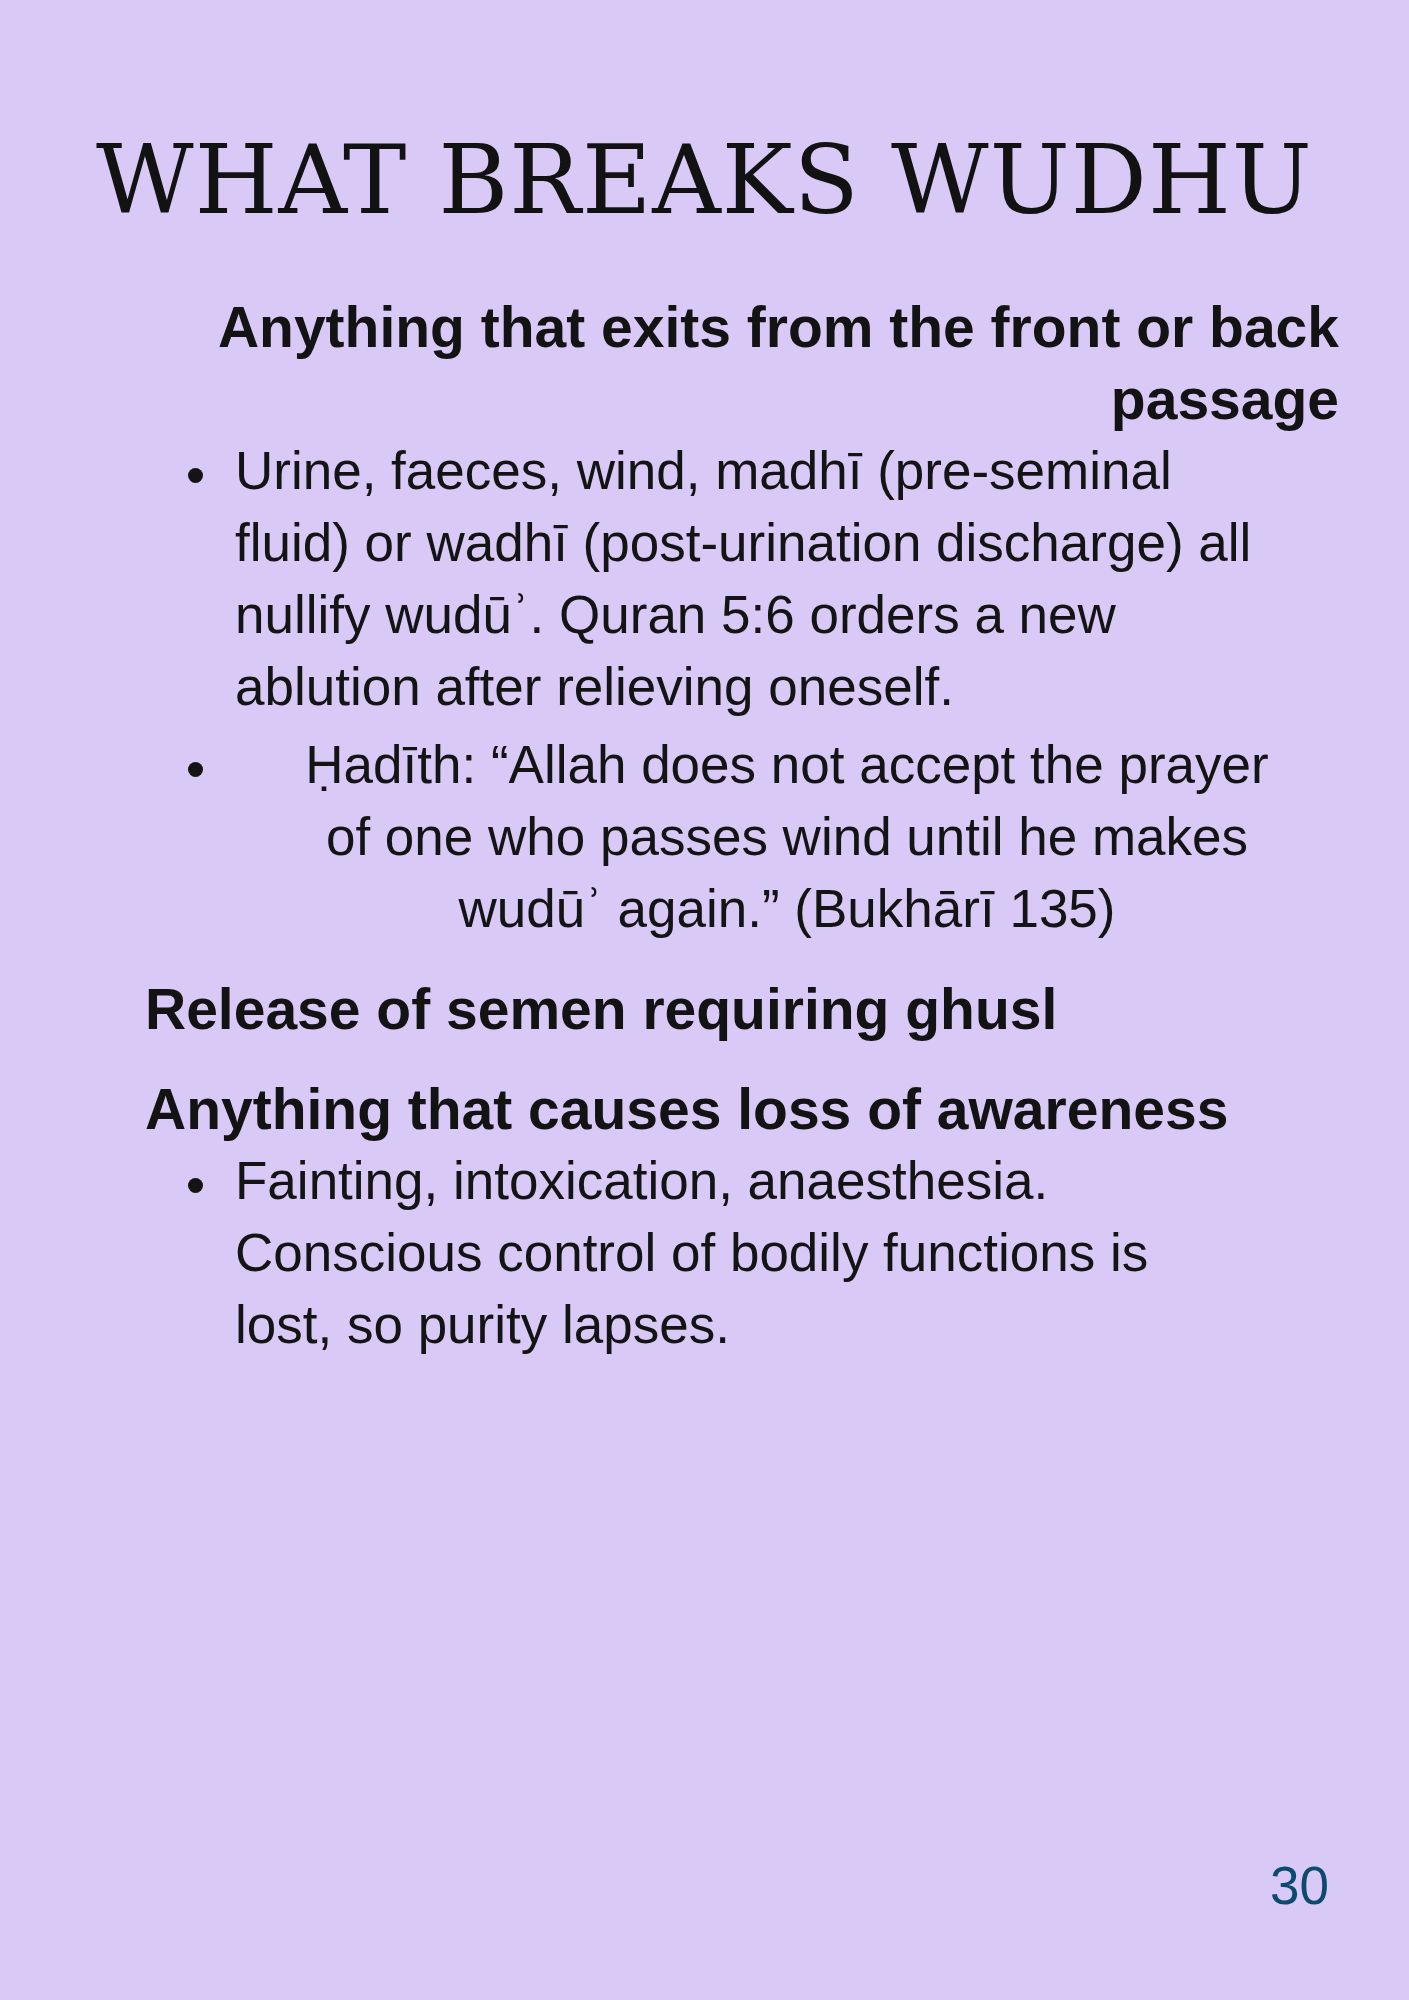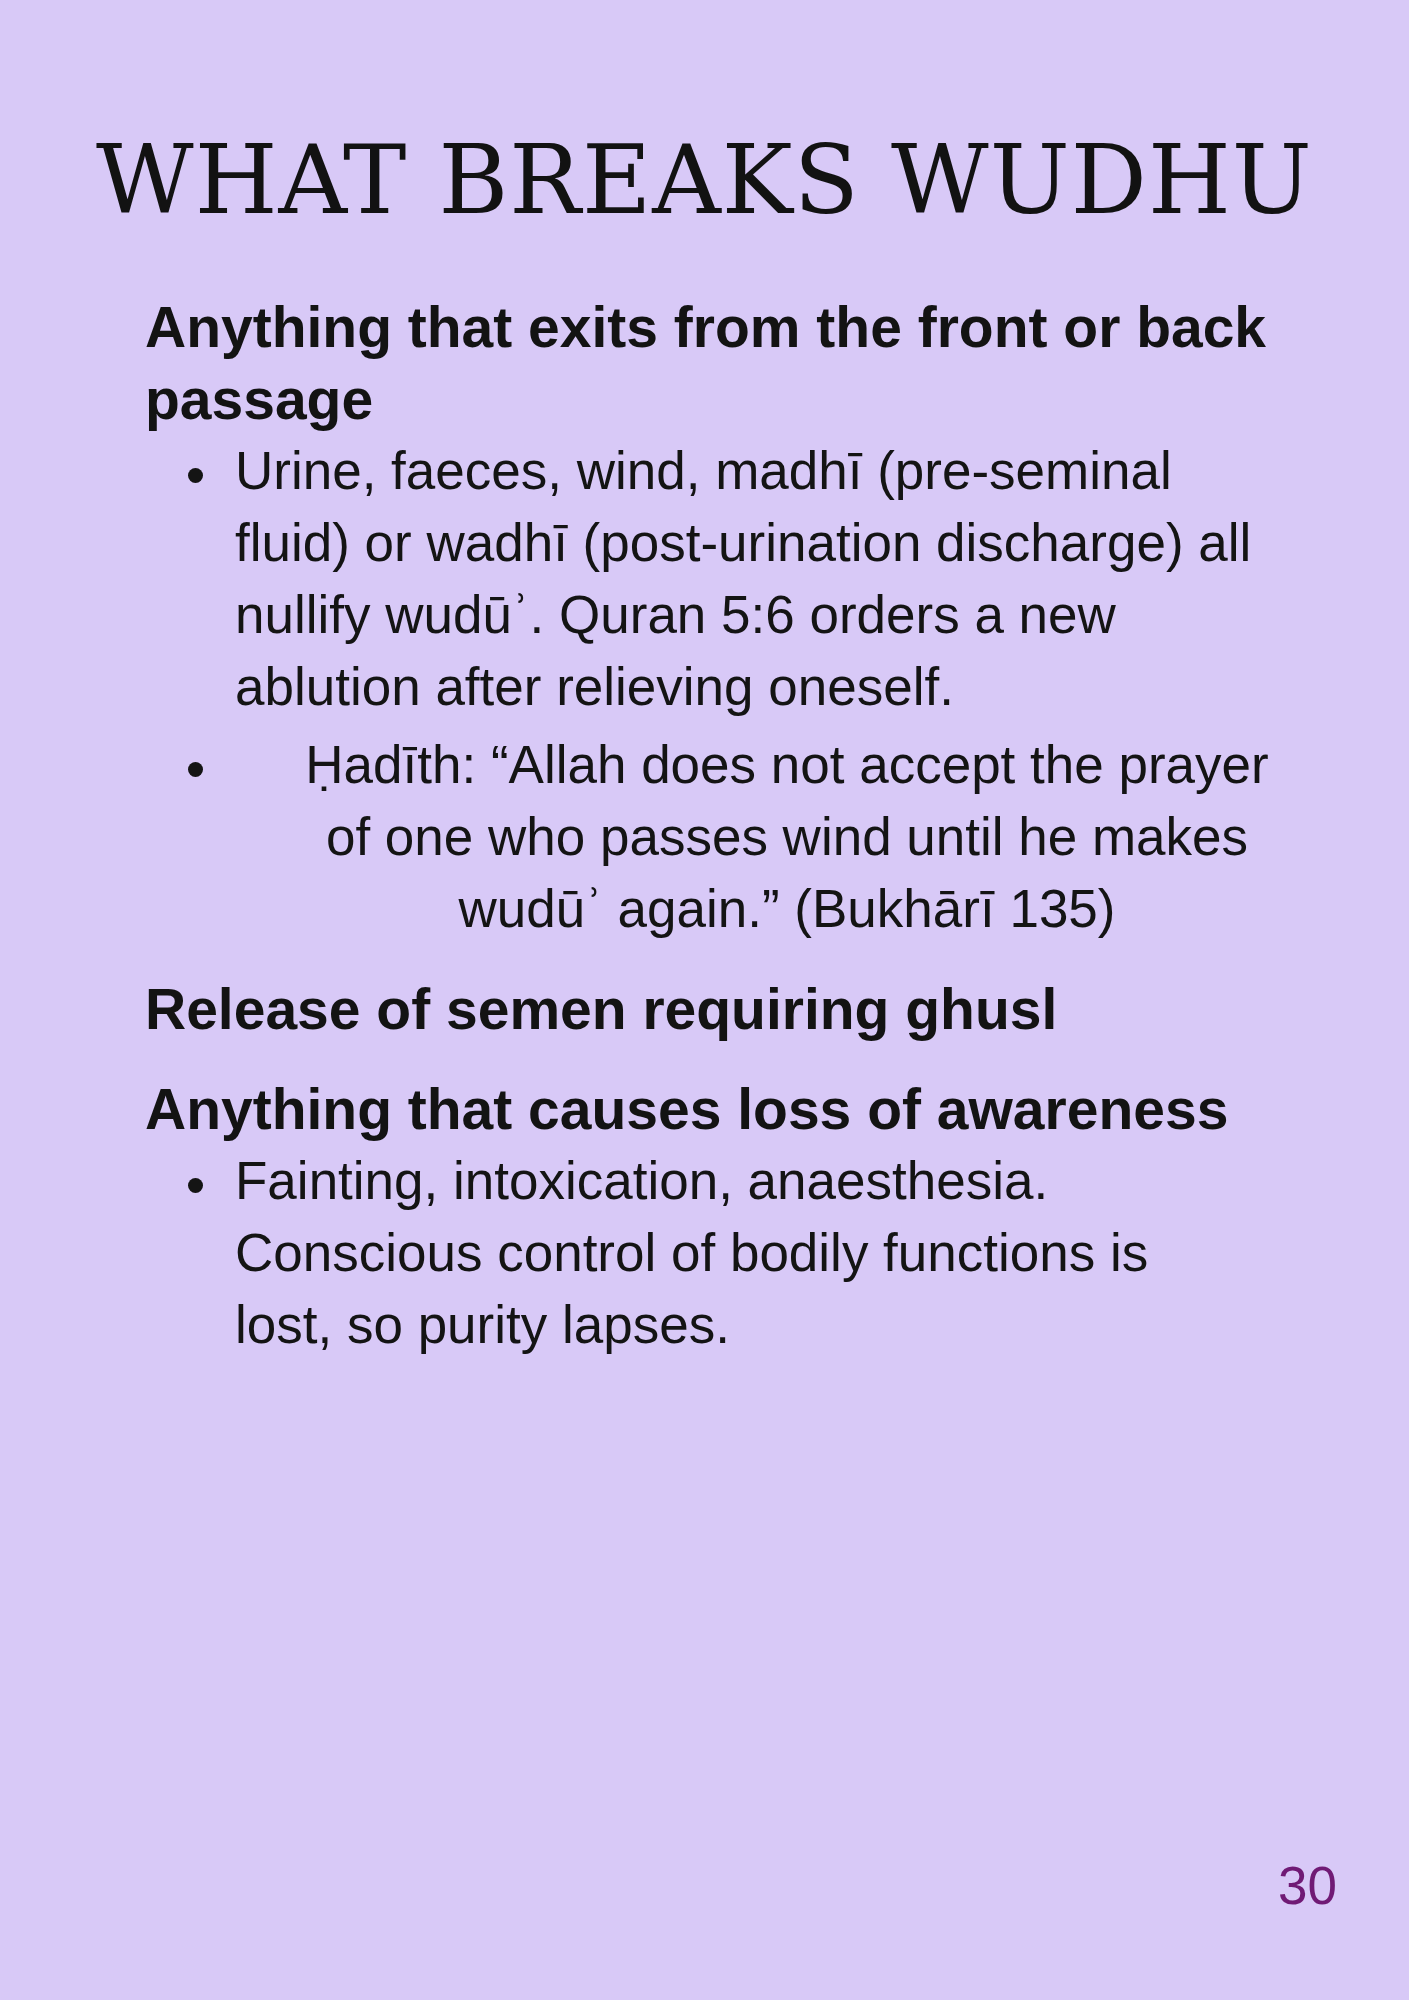--- a/index.html
+++ b/index.html
@@ -39,20 +39,21 @@
   .section-heading {
     margin: 28px 0 0 0;
     font-size: 57px;
     line-height: 72px;
     font-weight: 700;
     color: #131313;
     white-space: pre-line;
   }
   .section:first-of-type .section-heading {
     margin-top: 56px;
+    text-align: right;
   }
   ul.bullet-list {
     list-style: none;
     margin: 0;
     padding: 0 0 0 40px;
   }
   ul.bullet-list li {
     position: relative;
     padding-left: 50px;
     font-size: 53px;
@@ -67,24 +68,24 @@
     left: 3px;
     top: 33px;
     width: 15px;
     height: 15px;
     border-radius: 50%;
     background: #141414;
   }
   .page-number {
     position: absolute;
     top: 1850px;
-    right: 72px;
+    right: 80px;
     font-size: 53px;
     line-height: 72px;
-    color: #701a75;
+    color: #0c4a6e;
   }
 </style>
 </head>
 <body style="background: rgb(216, 201, 247); color: rgb(20, 20, 20);">
 
 <div class="page">
 
   <h1 class="page-title">WHAT BREAKS WUDHU</h1>
 
   <div class="content">

